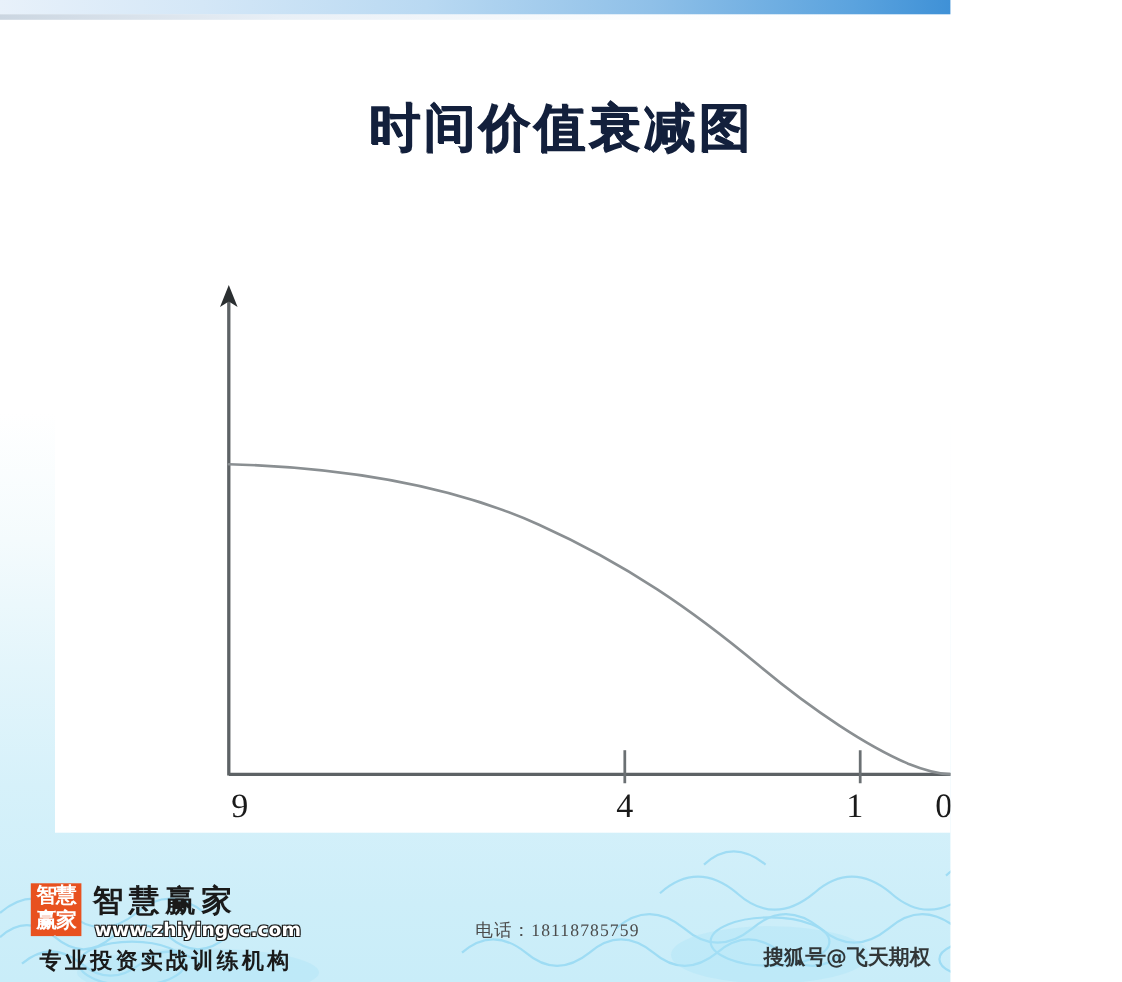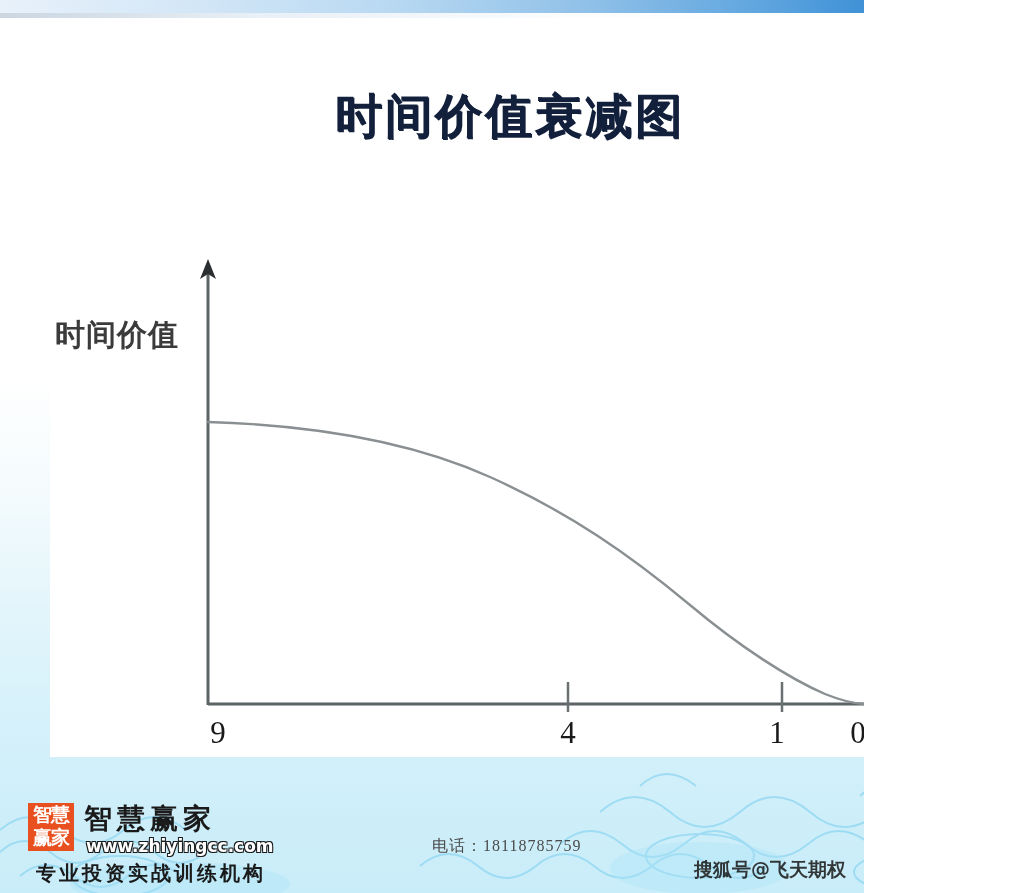--- a/index.html
+++ b/index.html
@@ -241,21 +241,20 @@
                C 690,402 740,434 775,449
                C 795,457 808,459 816,459" fill="none" stroke="#8a8f92" stroke-width="2.4" stroke-linecap="round"></path>
     </svg>
 
     <div class="x-tick-label" style="left:148px; top:470px;">9</div>
     <div class="x-tick-label" style="left:498px; top:470px;">4</div>
     <div class="x-tick-label" style="left:707px; top:470px;">1</div>
     <div class="x-tick-label" style="left:788px; top:470px;">0</div>
   </div>
 
-  <div id="y-axis-label">时间价值</div>
 
   <div id="logo-block">
     <div id="seal">智慧赢家印</div>
     <div id="brand-name">智慧赢家</div>
     <div id="brand-tagline">专业投资实战训练机构</div>
     <div id="brand-url">www.zhiyingcc.com</div>
   </div>
 
   <div id="phone">电话：18118785759</div>
 

